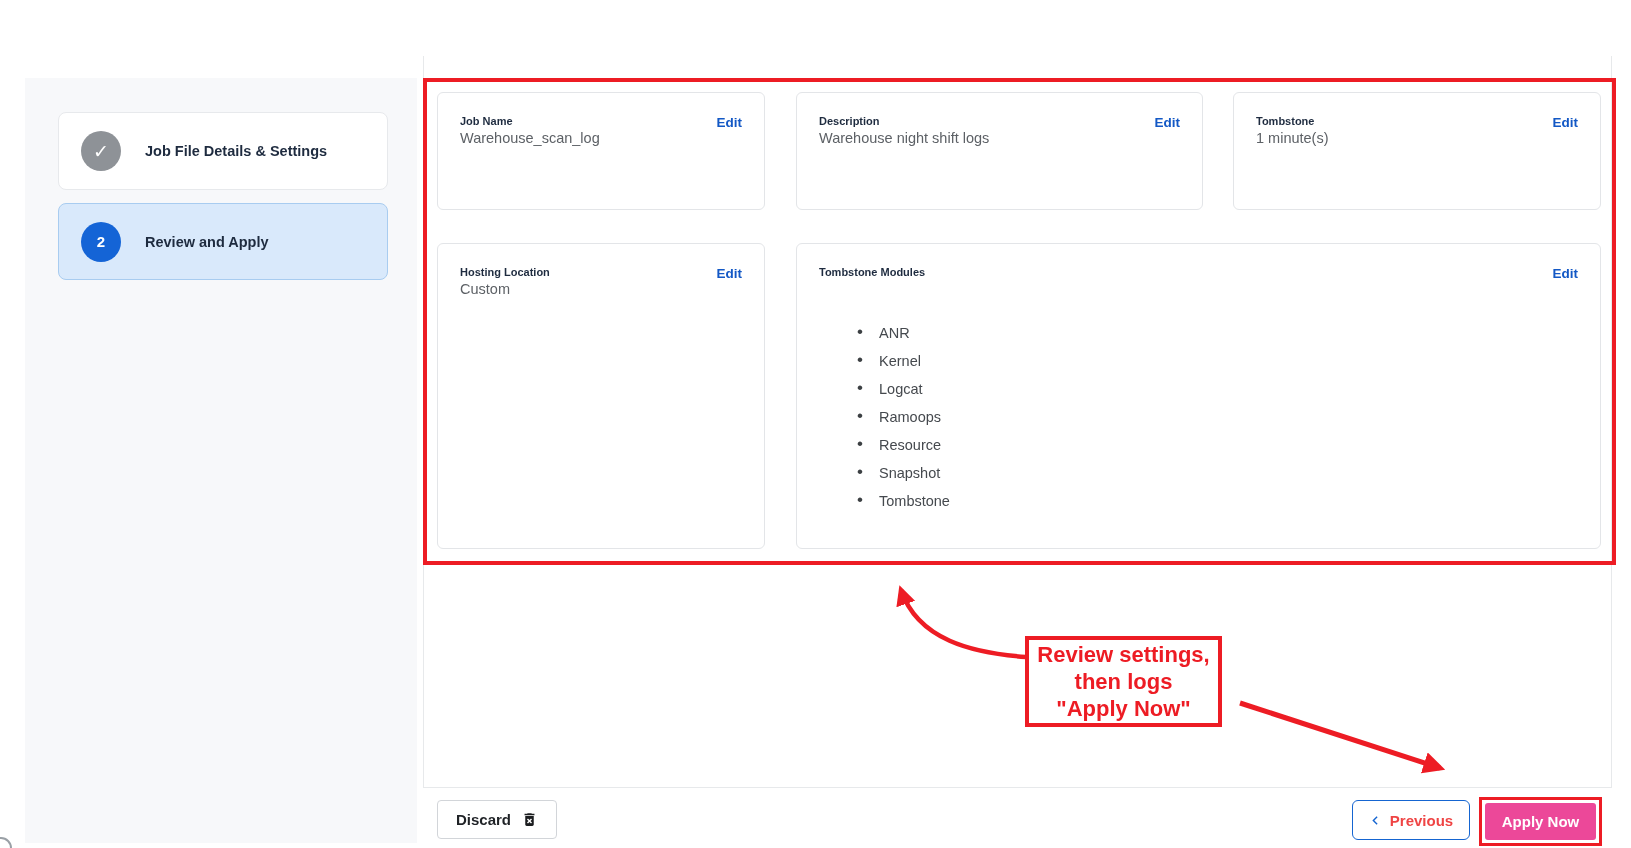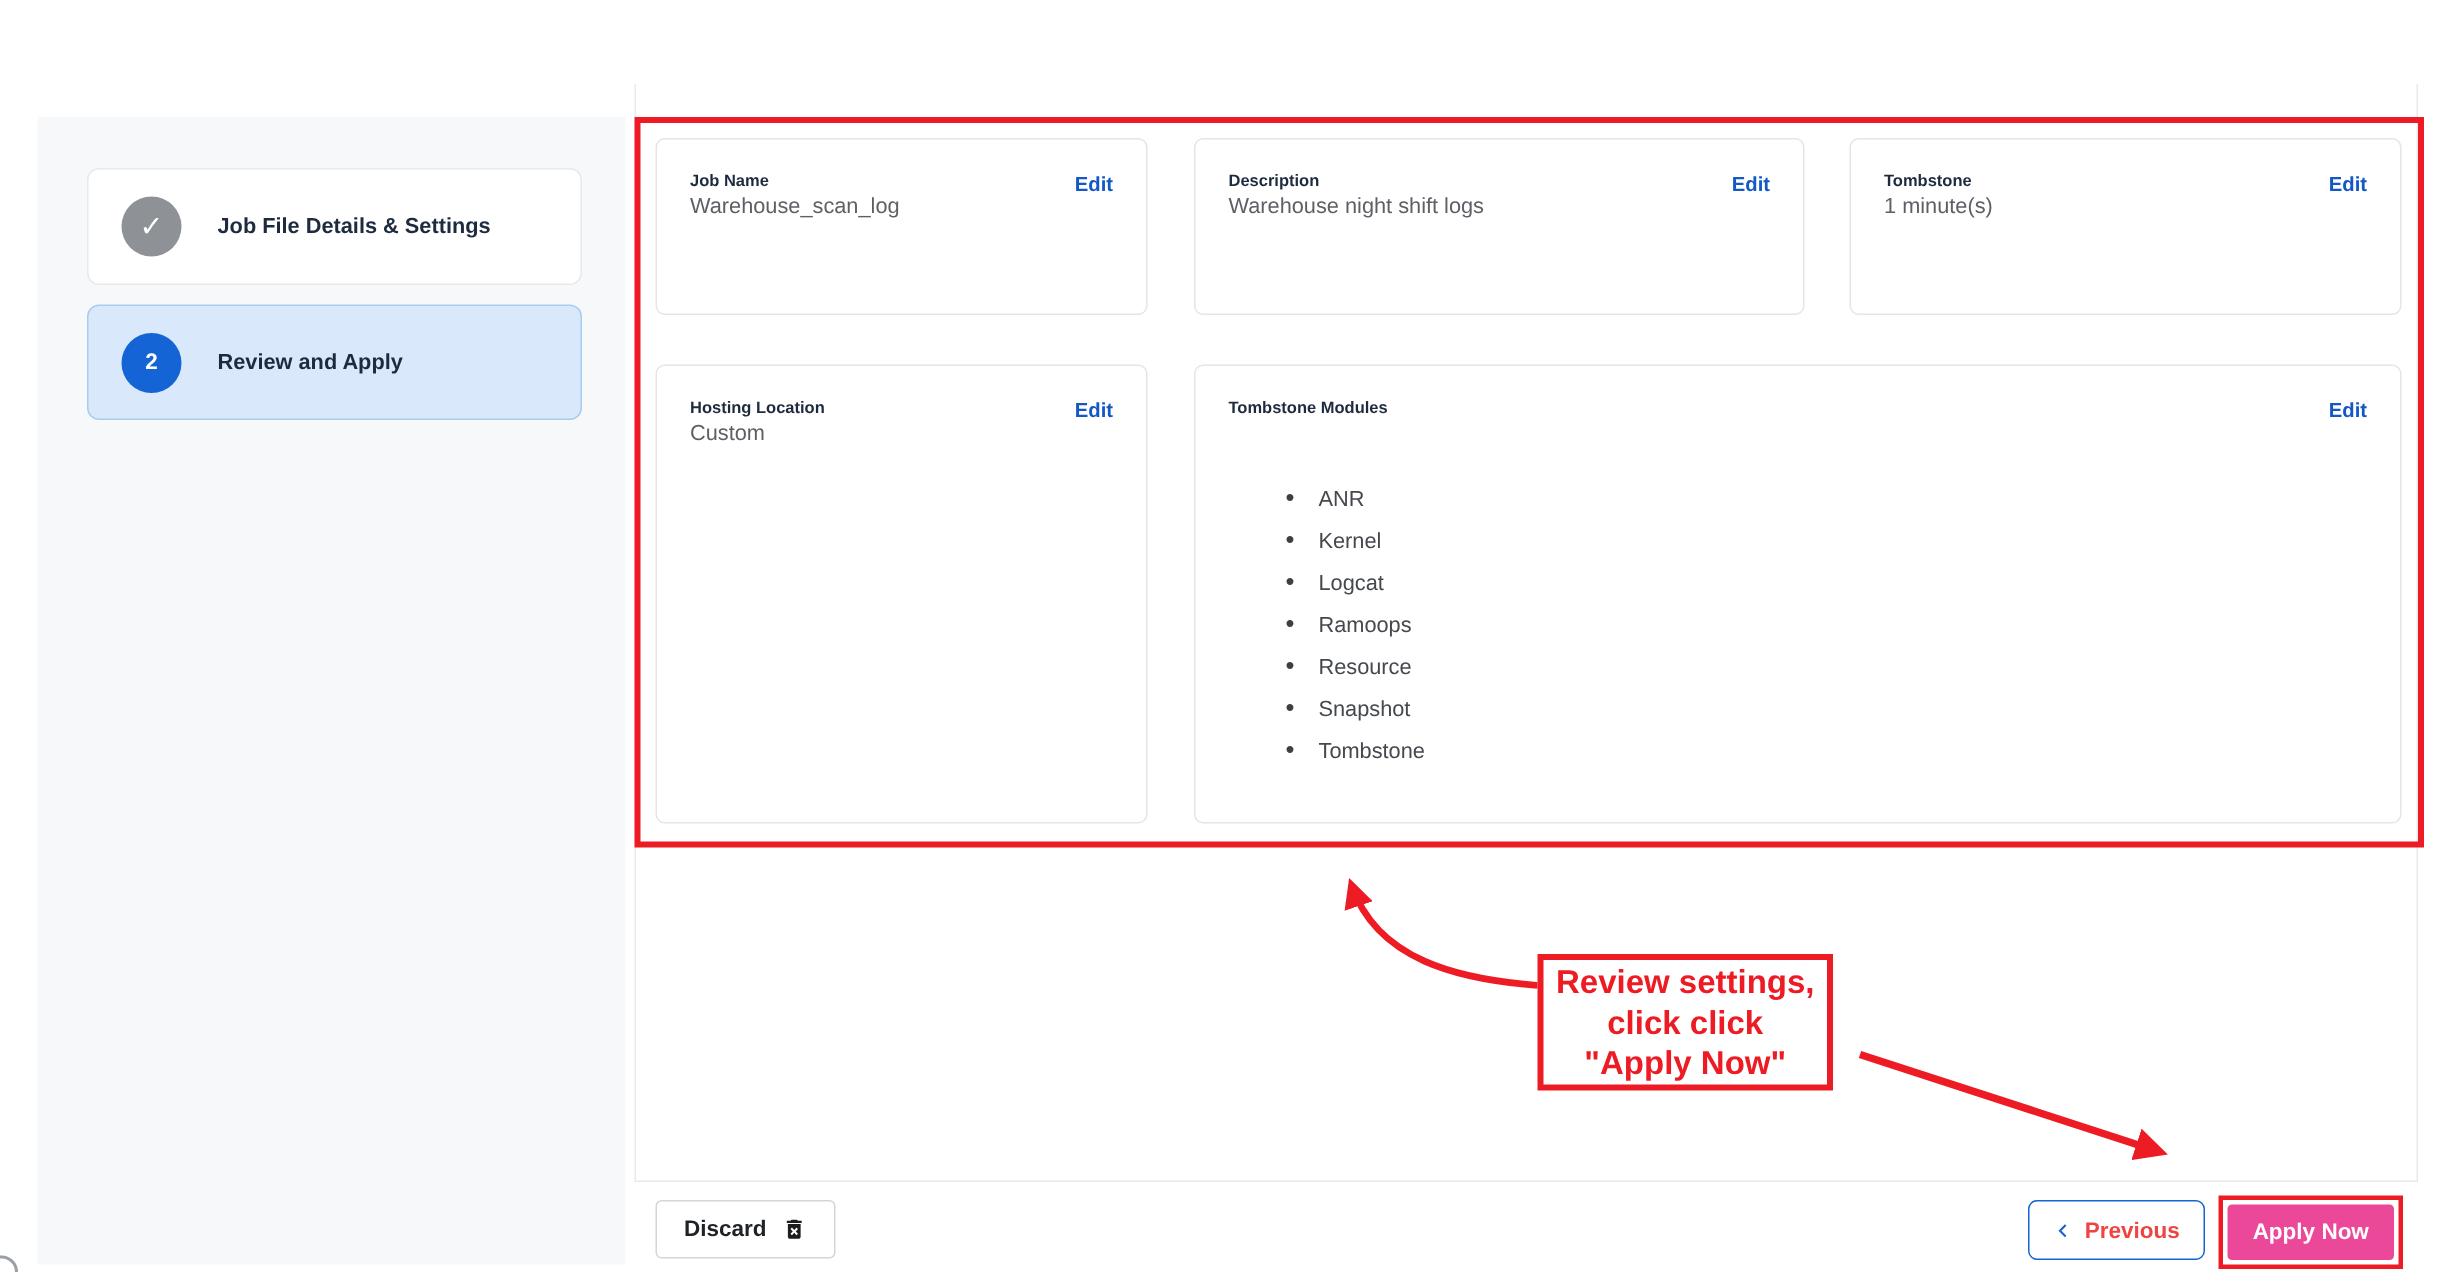--- a/index.html
+++ b/index.html
@@ -159,18 +159,18 @@
         <path d="M0,0 L10,5 L0,10 z" fill="#ed1c24"></path>
       </marker>
     </defs>
     <rect x="425" y="80" width="1189" height="483" fill="none" stroke="#ed1c24" stroke-width="4"></rect>
     <path d="M1026,657 C 972,653 918,640 901,590" fill="none" stroke="#ed1c24" stroke-width="4.5" marker-end="url(#ah)"></path>
     <path d="M1240,703 L1440,768" fill="none" stroke="#ed1c24" stroke-width="5" marker-end="url(#ah)"></path>
   </svg>
 
   <div class="callout">
     <span>Review settings,</span>
-    <span>click click</span>
+    <span>then logs</span>
     <span>"Apply Now"</span>
   </div>
 
   <div class="corner-artifact"></div>
 </div>
 
 </body></html>

